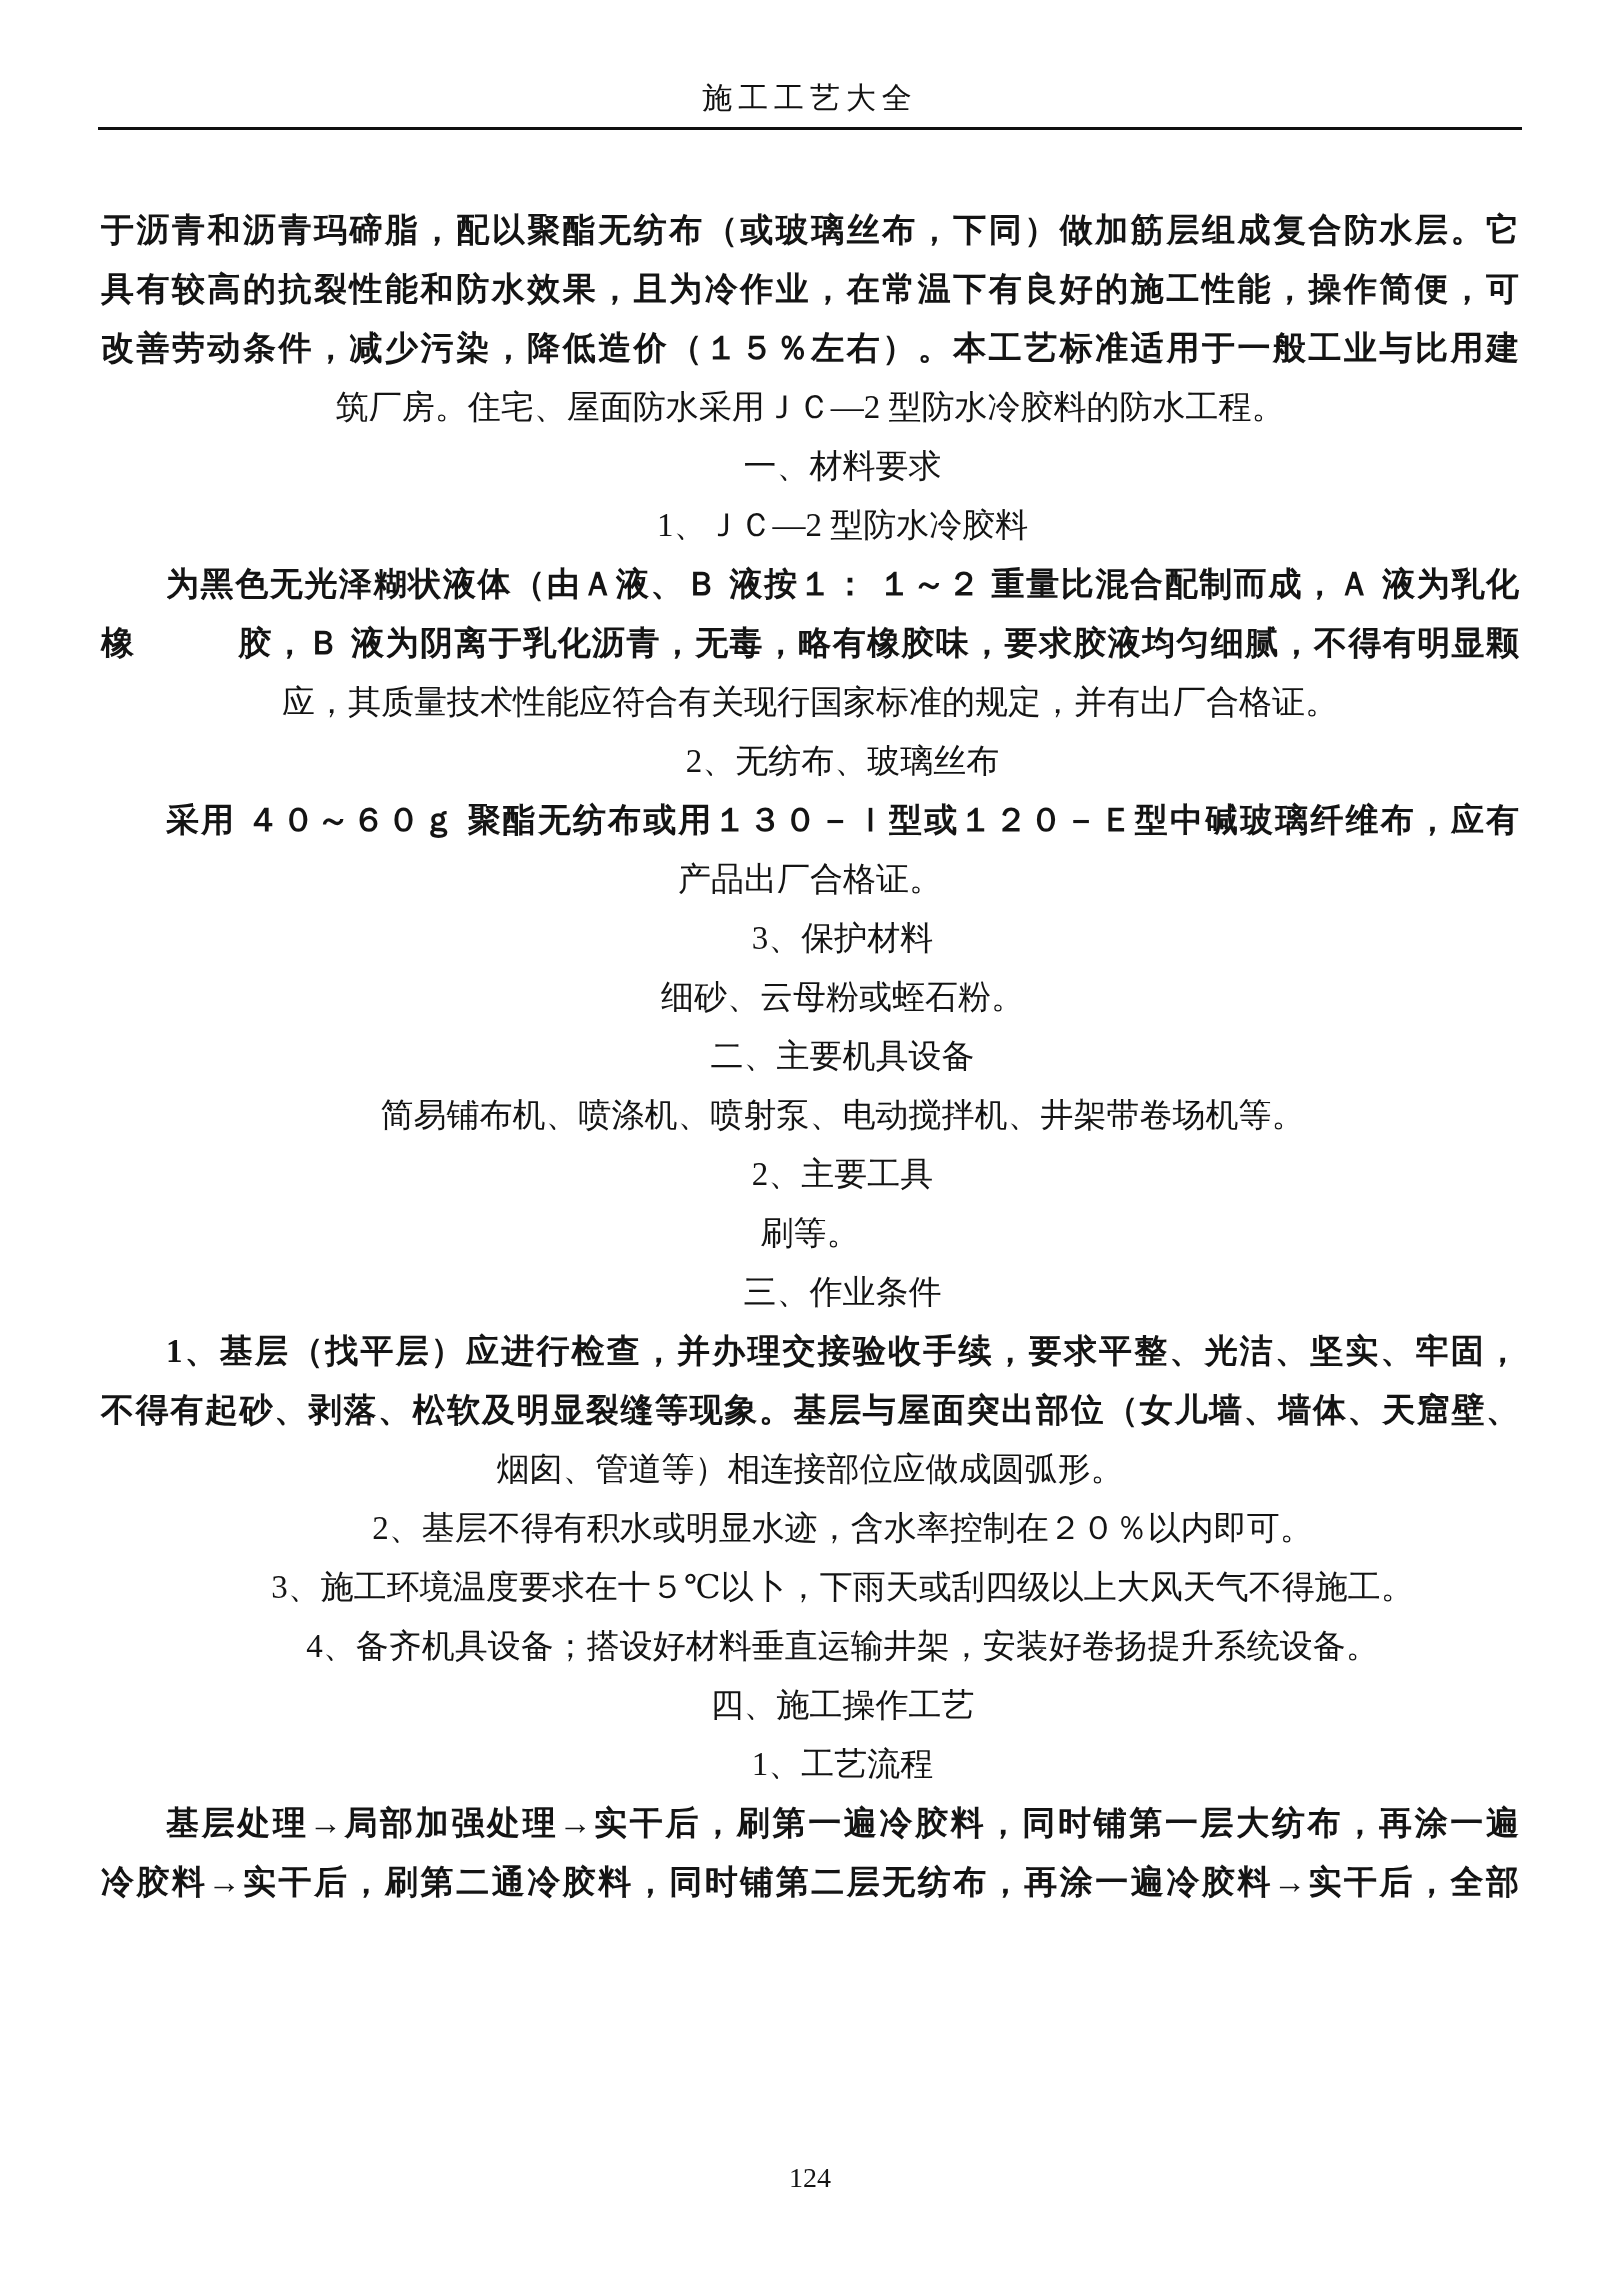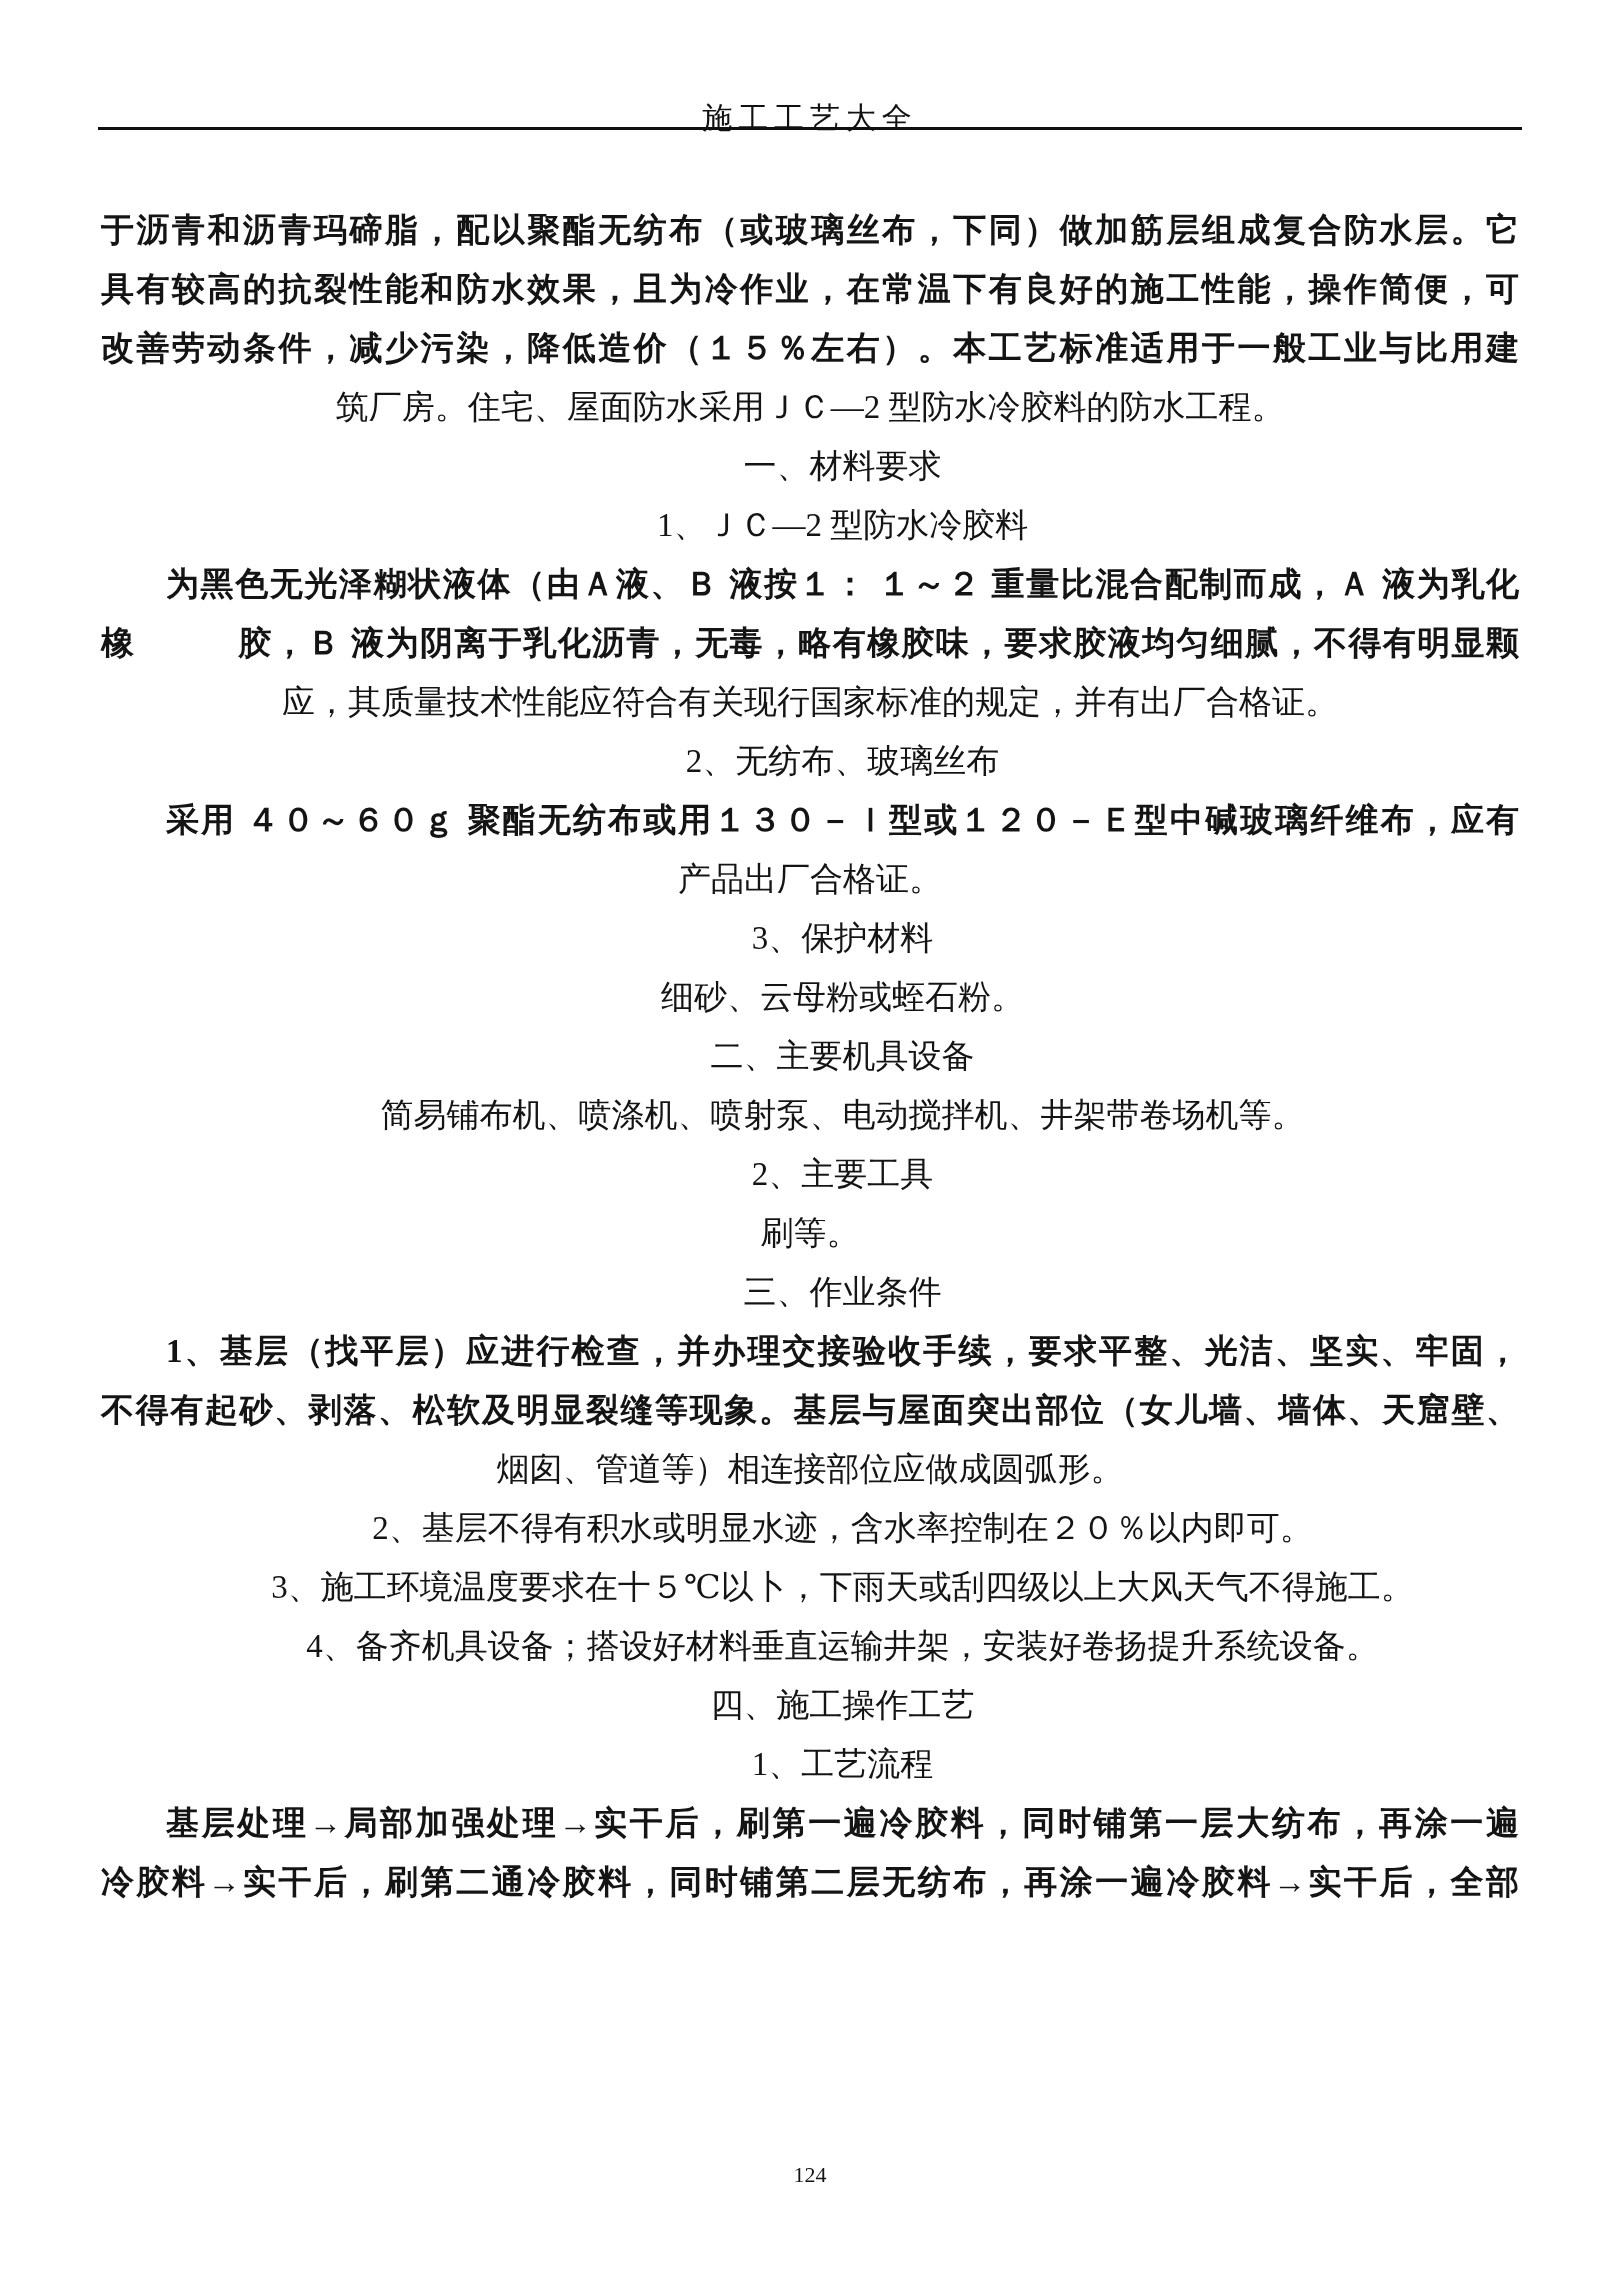--- a/index.html
+++ b/index.html
@@ -18,21 +18,20 @@
   }
   .header-title {
     position: absolute;
     top: 78px;
     left: 0;
     width: 100%;
     text-align: center;
     font-size: 30px;
     letter-spacing: 5.9px;
     color: #111;
-    margin-top: 20px;
   }
   .header-rule {
     position: absolute;
     top: 127px;
     left: 98px;
     width: 1424px;
     height: 0;
     border-top: 3.9px solid #101010;
   }
   .content {
@@ -54,21 +53,21 @@
   }
   .line.indent {
     text-indent: 65px;
   }
   .page-number {
     position: absolute;
     top: 2162px;
     left: 0;
     width: 100%;
     text-align: center;
-    font-size: 22px;
+    font-size: 28px;
     color: #141414;
   }
 </style>
 </head>
 <body>
 
 <div class="page">
   <div class="header-title">施工工艺大全</div>
   <div class="header-rule"></div>
 

